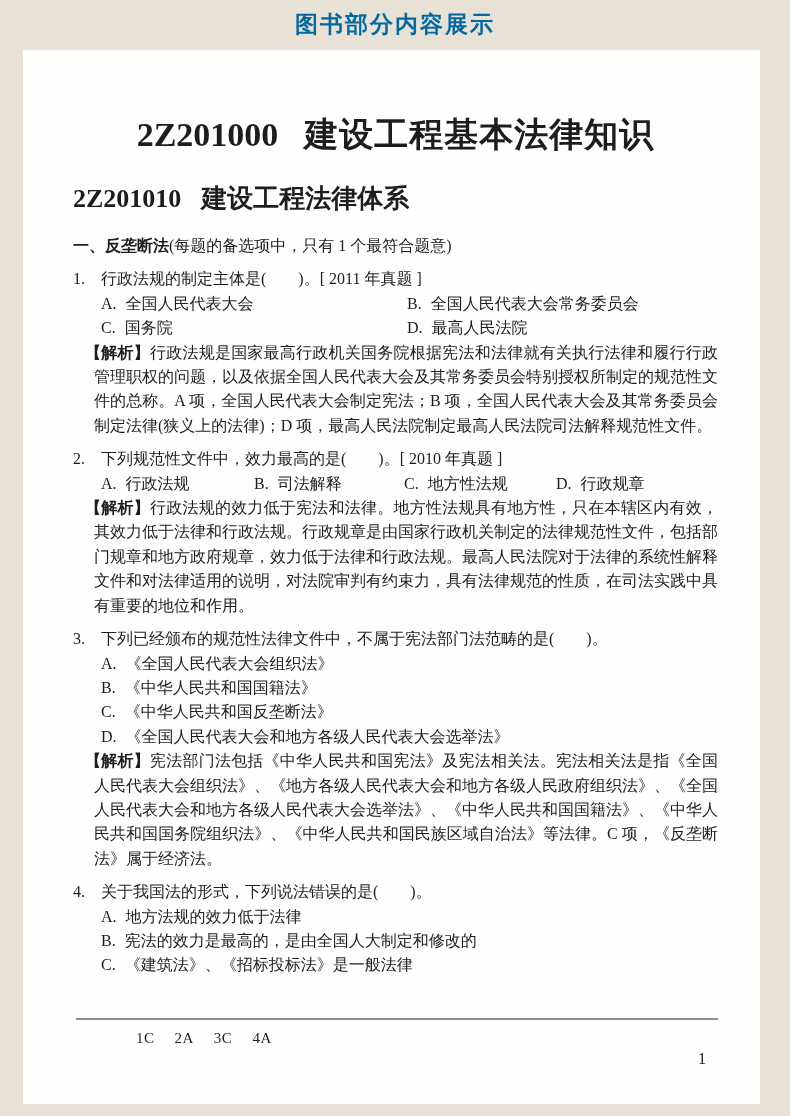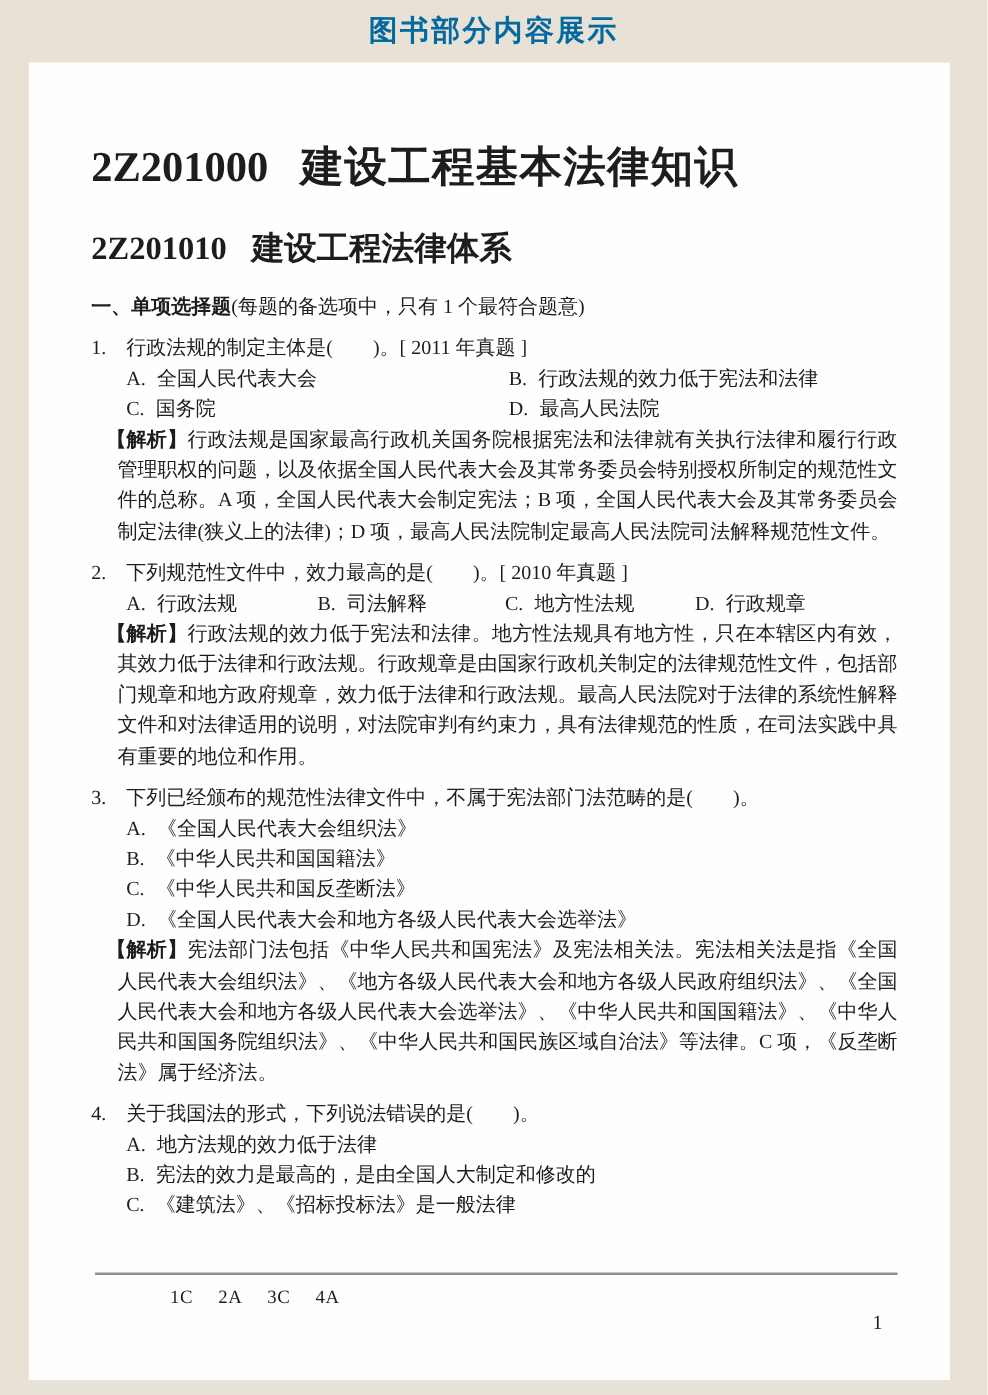--- a/index.html
+++ b/index.html
@@ -19,21 +19,21 @@
     color:#0369a1;
   }
   .page {
     position:absolute; left:23px; top:50px;
     width:737px; height:1054px;
     background:#fffefc;
     box-sizing:border-box;
     padding:0 42px 0 50px;
   }
   .chapter-title {
-    margin:64px 0 0; text-align:left;
+    margin:64px 0 0; text-align:center;
     font-size:34px; font-weight:bold; line-height:42px;
     white-space:nowrap; letter-spacing:1px;
   }
   .chapter-title .code { margin-right:26px; letter-spacing:0; }
   .section-title {
     margin:26px 0 0; 
     font-size:26px; font-weight:bold; line-height:34px;
     white-space:nowrap;
   }
   .section-title .code { margin-right:20px; }
@@ -68,30 +68,30 @@
 <body>
 
 <div class="banner">图书部分内容展示</div>
 
 <div class="page">
 
   <h1 class="chapter-title"><span class="code">2Z201000</span><span>建设工程基本法律知识</span></h1>
 
   <h2 class="section-title"><span class="code">2Z201010</span><span>建设工程法律体系</span></h2>
 
-  <div class="part-heading"><span class="ph-bold">一、单项选择题</span><span class="ph-note">(每题的备选项中，只有 1 个最符合题意)</span></div>
+  <div class="part-heading"><span class="ph-bold">一、反垄断法</span><span class="ph-note">(每题的备选项中，只有 1 个最符合题意)</span></div>
 
   <div class="question">
     <div class="q-head">
       <span class="q-num">1.</span>
       <span class="q-stem">行政法规的制定主体是(　　)。[ 2011 年真题 ]</span>
     </div>
     <div class="options two-col">
       <div class="option"><span class="opt-label">A.</span><span>全国人民代表大会</span></div>
-      <div class="option"><span class="opt-label">B.</span><span>行政法规的效力低于宪法和法律</span></div>
+      <div class="option"><span class="opt-label">B.</span><span>全国人民代表大会常务委员会</span></div>
       <div class="option"><span class="opt-label">C.</span><span>国务院</span></div>
       <div class="option"><span class="opt-label">D.</span><span>最高人民法院</span></div>
     </div>
     <div class="analysis"><span class="analysis-label">【解析】</span><span>行政法规是国家最高行政机关国务院根据宪法和法律就有关执行法律和履行行政管理职权的问题，以及依据全国人民代表大会及其常务委员会特别授权所制定的规范性文件的总称。A 项，全国人民代表大会制定宪法；B 项，全国人民代表大会及其常务委员会制定法律(狭义上的法律)；D 项，最高人民法院制定最高人民法院司法解释规范性文件。</span></div>
   </div>
 
   <div class="question">
     <div class="q-head">
       <span class="q-num">2.</span>
       <span class="q-stem">下列规范性文件中，效力最高的是(　　)。[ 2010 年真题 ]</span>

